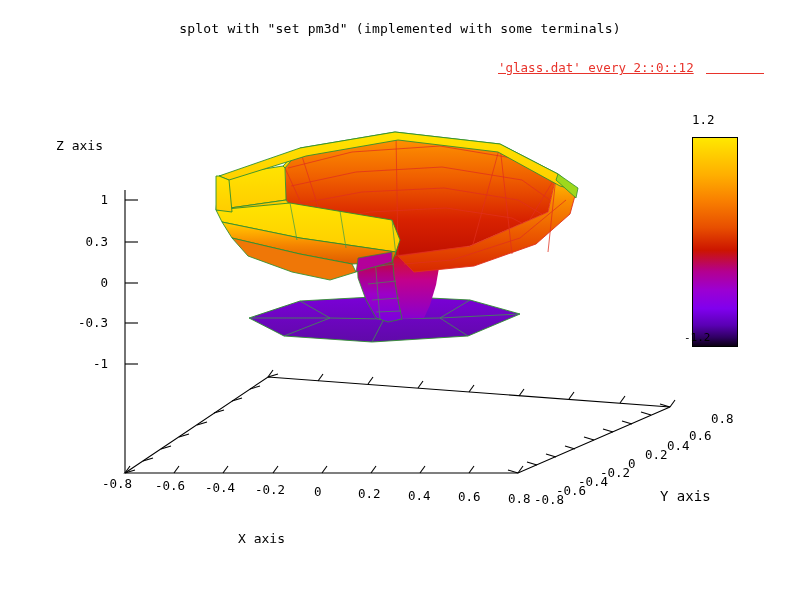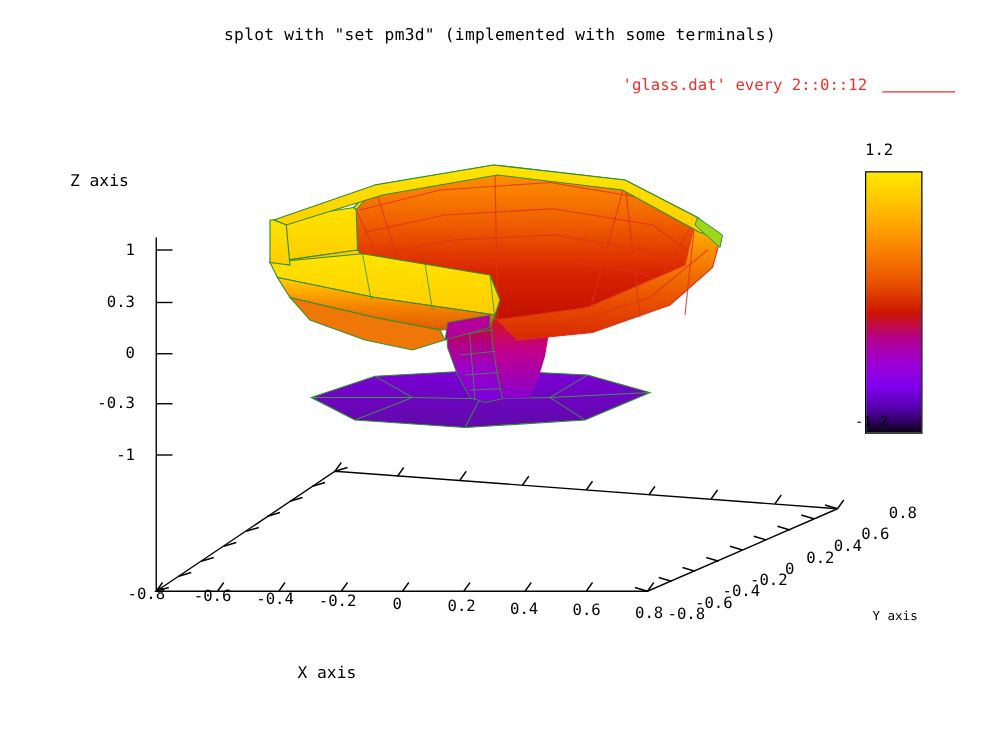--- a/index.html
+++ b/index.html
@@ -28,39 +28,40 @@
     width: 800px;
     text-align: center;
     font-size: 13px;
     letter-spacing: 0.2px;
   }
   #legend-text {
     left: 498px;
     top: 62px;
     font-size: 12.5px;
     color: #e8332b;
+    text-decoration: underline;
   }
   #legend-line {
     position: absolute;
     left: 706px;
     top: 73px;
     width: 58px;
     height: 0;
     border-top: 1.6px solid #e8332b;
   }
   #z-axis-label { left: 56px; top: 113px; font-size: 13px; margin-top: 26px; }
   #x-axis-label { left: 238px; top: 532px; font-size: 13px; text-align: center; }
-  #y-axis-label { left: 698px; top: 489px; font-size: 10px; }
+  #y-axis-label { left: 660px; top: 489px; font-size: 14px; }
 
   .ztick-label {
     font-size: 12.5px;
     text-align: right;
     transform: translateY(-50%);
   }
-  .xtick-label, .ytick-label { font-size: 12.5px; }
+  .xtick-label, .ytick-label { font-size: 12.5px; margin-top: 9px; }
 
   #colorbar-frame {
     position: absolute;
     left: 692px;
     top: 137px;
     width: 46px;
     height: 210px;
     border: 1.2px solid #000;
     box-sizing: border-box;
     background: linear-gradient(to bottom,

